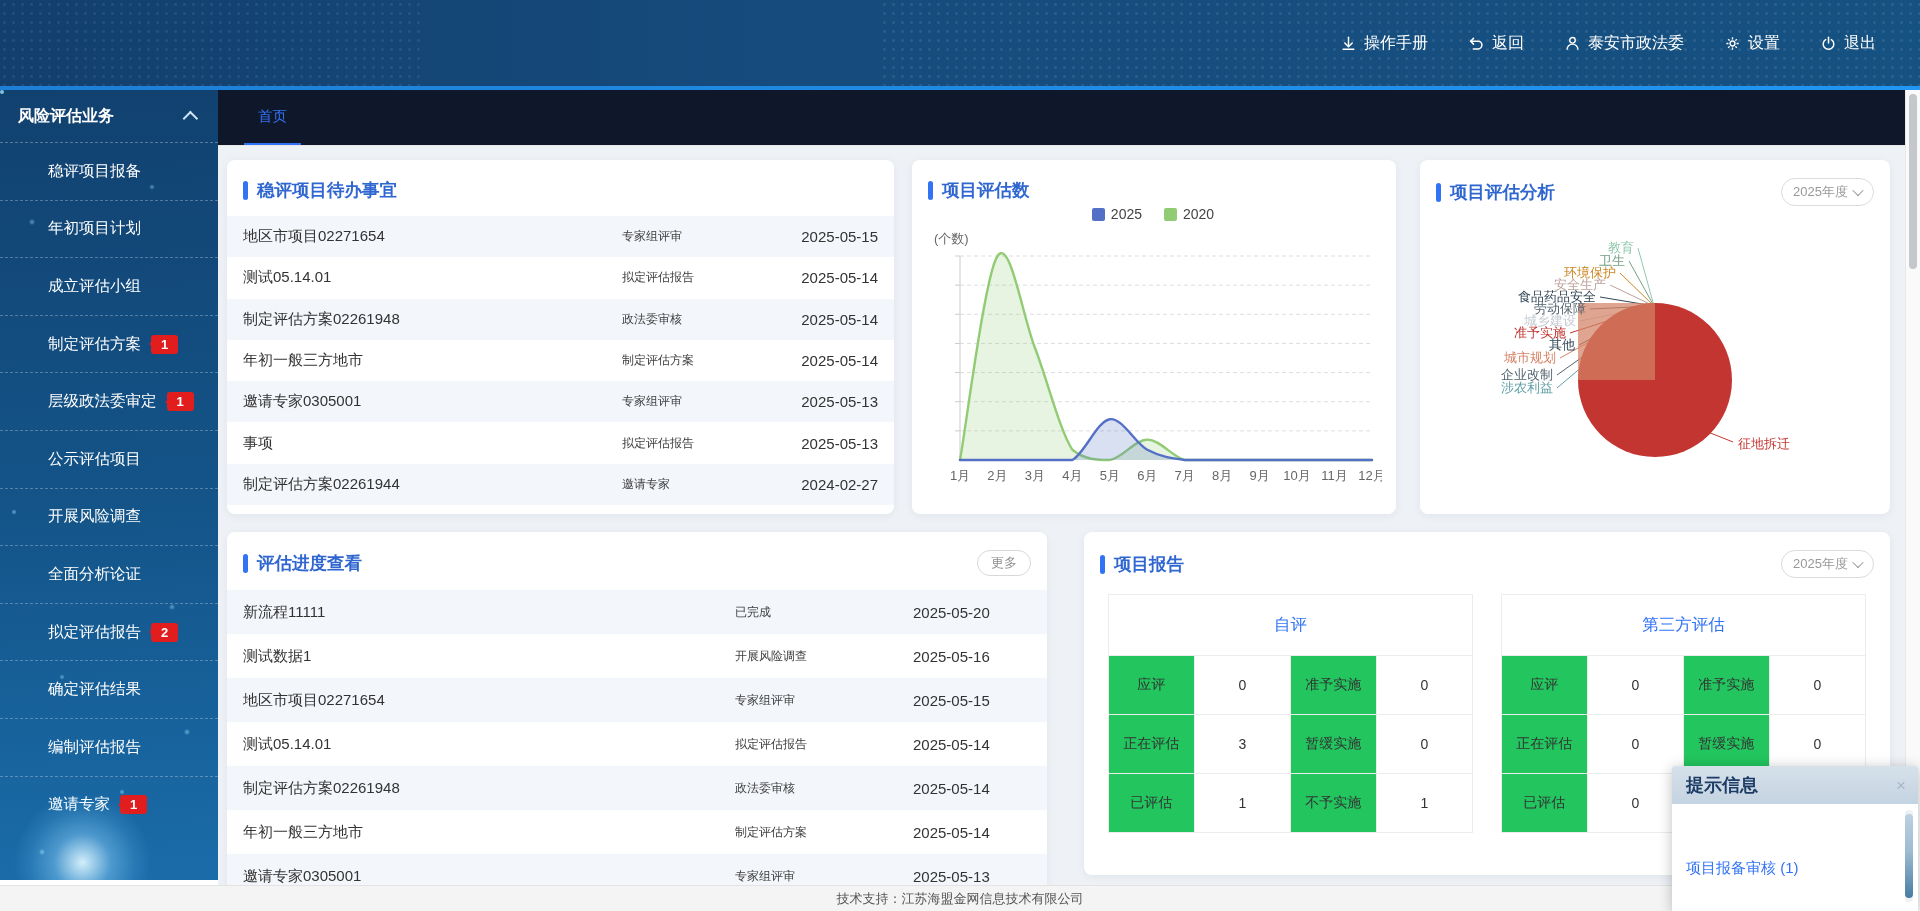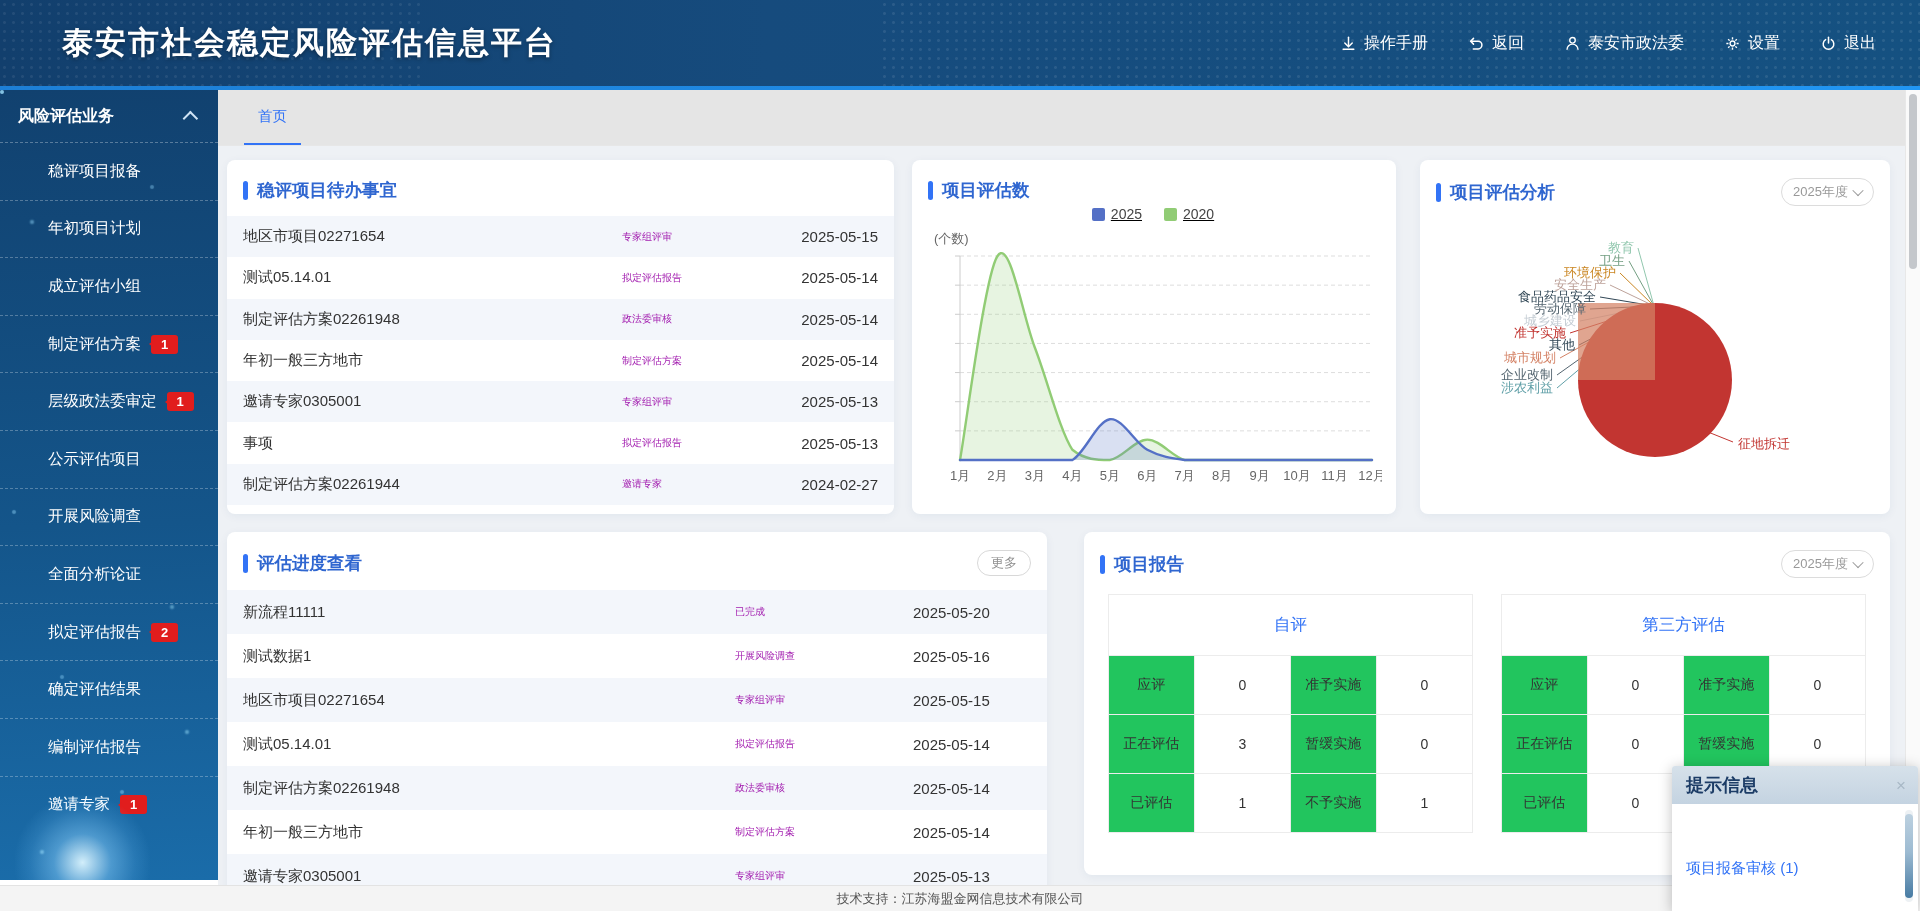--- a/index.html
+++ b/index.html
@@ -26,48 +26,48 @@
   .badge{display:inline-block;margin-left:10px;min-width:15px;padding:1px 6px;background:#e11d1d;color:#fff;font-size:13px;font-weight:bold;text-align:center;border-radius:3px;position:relative;line-height:17px;}
   .badge::before{content:"";position:absolute;left:-5px;top:50%;transform:translateY(-50%);border:3px solid transparent;border-right:4px solid #e11d1d;}
   #sb-stars{position:absolute;left:0;top:0;width:4px;height:4px;border-radius:50%;background:rgba(160,225,255,.8);
     box-shadow:30px 130px 2px rgba(150,220,255,.55),150px 95px 1px rgba(150,220,255,.4),95px 305px 2px rgba(160,230,255,.6),
     12px 420px 1px rgba(150,220,255,.45),170px 515px 2px rgba(160,230,255,.5),60px 585px 1px rgba(150,220,255,.4),
     185px 640px 2px rgba(160,230,255,.55),120px 700px 1px rgba(150,220,255,.45),40px 760px 2px rgba(170,235,255,.6);}
   #sb-flare{position:absolute;left:15px;top:705px;width:135px;height:135px;pointer-events:none;
     background:radial-gradient(circle,rgba(220,245,255,.95) 0%,rgba(140,210,255,.45) 30%,rgba(120,200,255,.15) 55%,transparent 72%);}
 
   
-  #tabbar{left:218px;top:90px;width:1688px;height:55px;background:#e5e5e5;border-bottom:1px solid #e7e7e7;z-index:3;}
+  #tabbar{left:218px;top:90px;width:1688px;height:55px;background:#0f172a;border-bottom:1px solid #e7e7e7;z-index:3;}
   #tab-home{position:absolute;left:26px;top:0;height:55px;display:flex;align-items:center;padding:0 14px;color:#3273f6;font-size:14.5px;cursor:pointer;border-bottom:2px solid #3273f6;box-sizing:border-box;}
   #mainbg{left:218px;top:145px;width:1688px;height:740px;background:#eef1f5;}
 
   
   .card{position:absolute;background:#fff;border-radius:8px;box-shadow:0 2px 10px rgba(20,60,120,.06);box-sizing:border-box;overflow:hidden;}
   .card-head{display:flex;align-items:center;padding:18px 16px 10px 16px;}
   .tbar{width:5px;height:19px;background:#3273f6;border-radius:3px;margin-right:9px;}
   .ctitle{font-size:17.5px;font-weight:bold;color:#2f66d0;margin:0;flex:1;}
   .pill{display:flex;align-items:center;gap:6px;height:26px;padding:0 11px;border:1px solid #dcdcdc;border-radius:14px;color:#999;font-size:13px;background:#fff;cursor:pointer;white-space:nowrap;}
   .chev-down{width:7px;height:7px;border-right:1.6px solid #999;border-bottom:1.6px solid #999;transform:rotate(45deg) translate(-1px,-1px);}
   .more-pill{height:24px;padding:0 13px;display:flex;align-items:center;border:1px solid #d8d8d8;border-radius:13px;color:#8f8f8f;font-size:13px;cursor:pointer;}
 
   .lrows{padding:4px 0 0 0;}
   .lrow{display:flex;align-items:center;padding:0 16px;}
   .lrow:nth-child(odd){background:#f3f6fb;}
   #card-todo .lrow{height:41.3px;}
   #card-progress .lrow{height:44px;}
   .lname{flex:1;color:#333;font-size:15px;}
-  .llink{color:#a21caf;font-size:10px;text-decoration:none;cursor:pointer;}
+  .llink{color:#404040;font-size:12px;text-decoration:none;cursor:pointer;}
   #card-todo .llink{width:152px;}
   #card-progress .llink{width:178px;}
   .ldate{color:#333;font-size:15px;text-align:left;}
   #card-todo .ldate{width:104px;text-align:right;}
   #card-progress .ldate{width:118px;}
 
   
-  #legend{position:absolute;left:0;right:2px;top:46px;display:flex;justify-content:center;gap:22px;text-decoration:underline;}
+  #legend{position:absolute;left:0;right:2px;top:46px;display:flex;justify-content:center;gap:22px;}
   .lg-item{display:flex;align-items:center;gap:6px;font-size:14px;color:#444;cursor:pointer;}
   .lg-sq{width:13px;height:13px;border-radius:2px;}
   #unit-label{position:absolute;left:22px;top:70px;font-size:13px;color:#666;}
   #areachart{position:absolute;left:14px;top:88px;}
 
   
   #pie-wrap{position:absolute;left:0;top:0;width:470px;height:355px;}
   .pie-label{position:absolute;font-size:13px;white-space:nowrap;}
   .pie-label.r{text-align:left;}
 
@@ -96,21 +96,20 @@
   #footer span{font-size:13px;color:#555;}
   #pagescroll{right:0;top:90px;width:14px;height:821px;background:#fafafa;border-left:1px solid #e8e8e8;z-index:55;}
   #pagethumb{position:absolute;left:3px;top:4px;width:8px;height:175px;background:#c4c7cb;border-radius:4px;cursor:pointer;}
 </style>
 </head>
 <body>
 
 <div id="header" class="abs">
   <div class="hdr-dots" style="left:0;width:420px;opacity:.5;"></div>
   <div class="hdr-dots" style="left:880px;right:0;opacity:.6;"></div>
-  <h1 id="app-title">泰安市社会稳定风险评估信息平台</h1>
   <nav id="hdr-menu">
       <div class="hmenu-item">
         <span>
           <svg viewBox="0 0 16 16" fill="none" stroke="#fff" stroke-width="1.4" stroke-linecap="round">
             <path d="M8 2v8"></path>
             <path d="M4.5 7.5L8 11l3.5-3.5"></path>
             <path d="M3 13.5h10"></path>
           </svg>
         </span>
         <span>操作手册</span>

